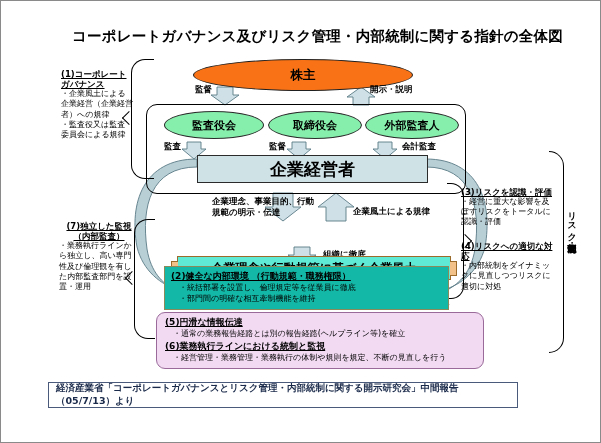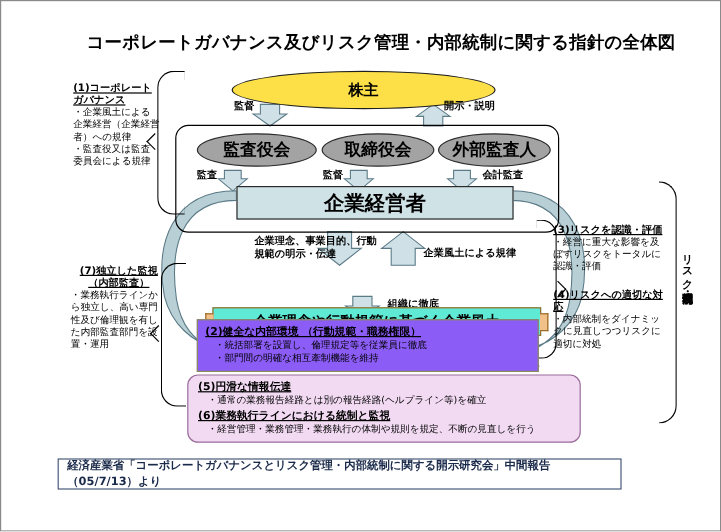--- a/index.html
+++ b/index.html
@@ -73,35 +73,35 @@
   #vlabel{
     position:absolute;left:563px;top:205px;width:14px;
     font-size:9px;font-weight:bold;color:#000;
     writing-mode:vertical-rl;text-orientation:upright;letter-spacing:0px;
     white-space:nowrap;
   }
 
   
   #shareholders{
     position:absolute;left:192px;top:58px;width:218px;height:30px;
-    background:#fde047;border:1px solid #1f1f1f;border-radius:50%;
+    background:#f97316;border:1px solid #1f1f1f;border-radius:50%;
     display:flex;align-items:center;justify-content:center;
     font-size:12.5px;font-weight:bold;color:#000;
   }
 
   
   #gov-box{
     position:absolute;left:145px;top:103px;width:318px;height:88px;
     border:1.6px solid #000;border-radius:11px;background:transparent;
   }
   .pill{
     position:absolute;height:26px;
-    background:#a3a3a3;border:1px solid #2b2b2b;border-radius:50%;
-    display:flex;align-items:center;justify-content:center;
-    font-size:14px;font-weight:bold;color:#000;
+    background:#86efac;border:1px solid #2b2b2b;border-radius:50%;
+    display:flex;align-items:center;justify-content:center;
+    font-size:11px;font-weight:bold;color:#000;
   }
   #pill-kansa{left:163px;top:110px;width:98px;}
   #pill-torishimari{left:267px;top:110px;width:92px;}
   #pill-gaibu{left:364px;top:110px;width:92px;}
 
   #mgr-box{
     position:absolute;left:196px;top:154px;width:229px;height:26px;
     background:#cfe2e6;border:1px solid #2b2b2b;
     display:flex;align-items:center;justify-content:center;
     font-size:17px;font-weight:bold;color:#000;
@@ -131,21 +131,21 @@
   #banner:before,#banner:after{
     content:"";position:absolute;top:4px;width:6px;height:13px;
     border:1px solid #9a6b2a;background:#f2c18a;
   }
   #banner:before{left:-7px;border-right:none;}
   #banner:after{right:-7px;border-left:none;}
 
   
   #box2{
     position:absolute;left:163px;top:265px;width:285px;height:44px;
-    background:#8b5cf6;border:1px solid #8a8a5a;
+    background:#14b8a6;border:1px solid #8a8a5a;
     padding:3px 6px;box-sizing:border-box;
   }
   .b-head{font-size:9px;font-weight:bold;text-decoration:underline;color:#000;display:block;}
   .b-item{font-size:8px;color:#000;display:block;margin-left:8px;line-height:1.35;}
 
   
   #box56{
     position:absolute;left:155px;top:311px;width:328px;height:57px;
     background:#f2daf2;border:1px solid #9a6b9a;border-radius:9px;
     padding:3px 8px;box-sizing:border-box;

